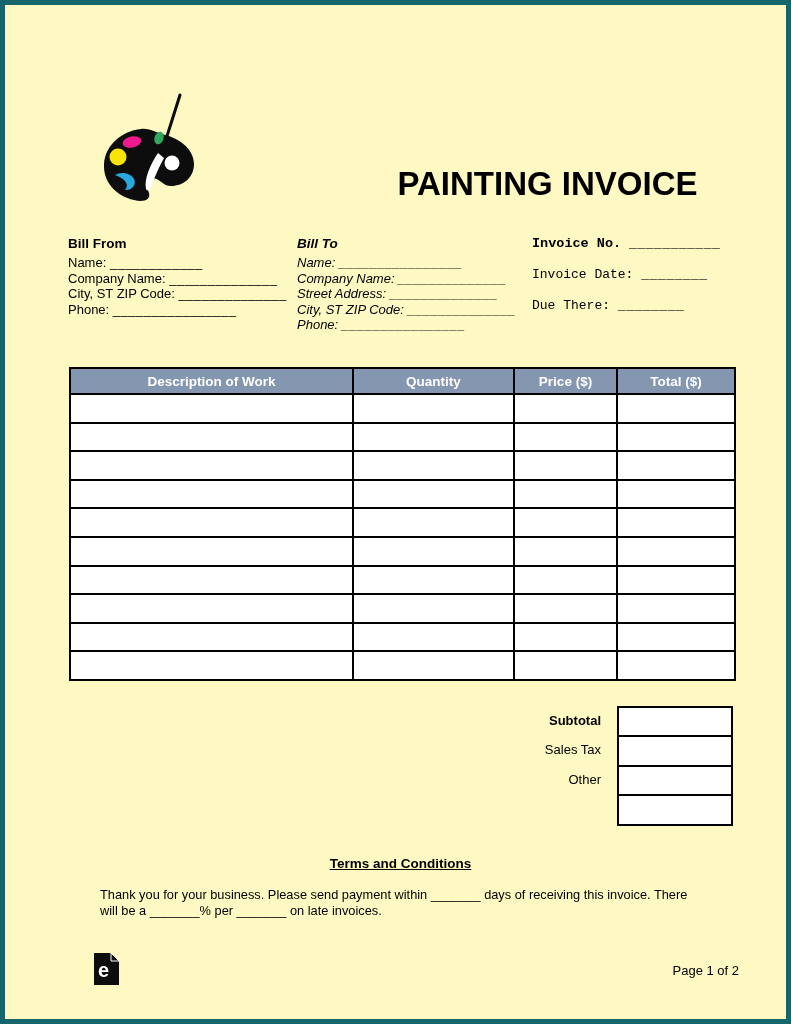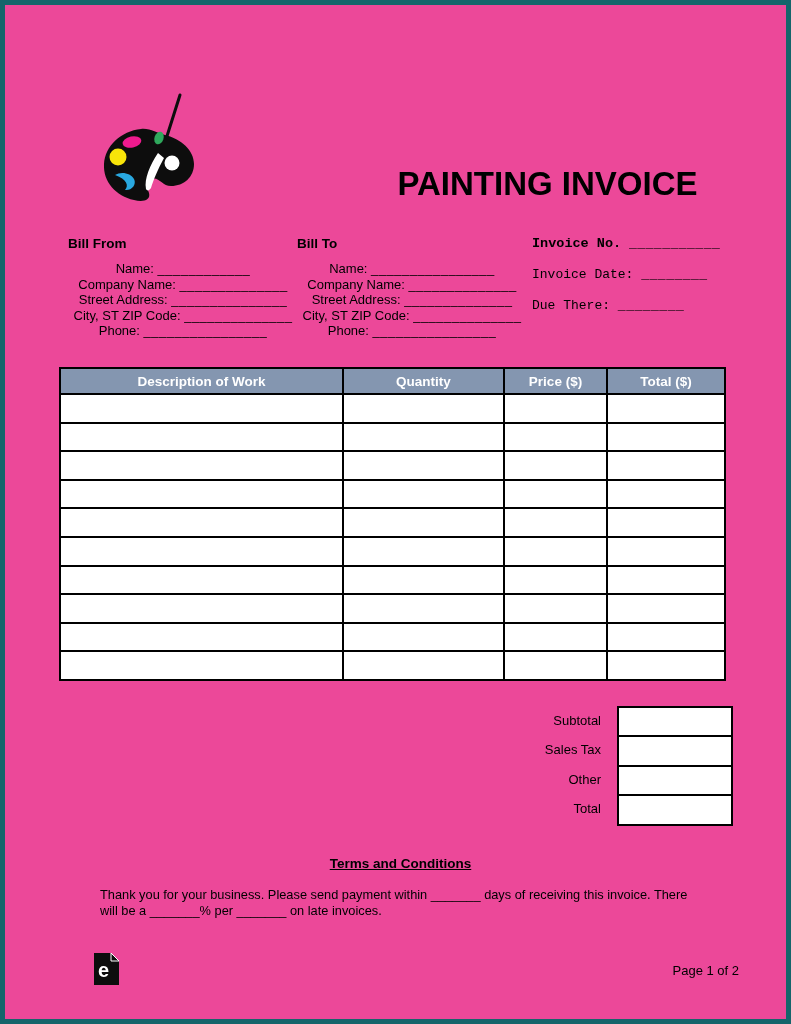--- a/index.html
+++ b/index.html
@@ -6,45 +6,45 @@
   html, body { margin: 0; padding: 0; background: #fff; }
   body {
     width: 791px; height: 1024px;
     font-family: "Liberation Sans", sans-serif;
     color: #000;
   }
   .page {
     position: relative;
     width: 791px; height: 1024px;
     border: 5px solid #15656b;
-    background: #ec4899;
+    background: #fef9c3;
     overflow: hidden;
   }
 
   
   .logo-wrap { position: absolute; left: 96px; top: 84px; width: 102px; height: 116px; }
   .page-title {
     position: absolute; left: 385px; top: 160px; width: 315px;
     font-size: 33px; font-weight: bold; letter-spacing: 0px;
     text-align: center; white-space: nowrap;
   }
 
   
   .contact-col { position: absolute; top: 231px; font-size: 13px; line-height: 15.4px; }
-  .contact-col .heading { font-weight: bold; font-size: 13.5px; margin-bottom: 10px; }
-  .contact-line { white-space: nowrap; text-align: center; }
+  .contact-col .heading { font-weight: bold; font-size: 13.5px; margin-bottom: 4px; }
+  .contact-line { white-space: nowrap; }
   .blank { letter-spacing: 0.5px; }
   .col-bill-from { left: 63px;  width: 230px; }
-  .col-bill-to   { left: 292px; width: 230px; }
+  .col-bill-to   { left: 292px; width: 230px; font-style: italic; }
   .col-invoice   { left: 527px; width: 210px; top: 231px; font-family: Liberation Mono, monospace; }
   .col-invoice .meta-line { white-space: nowrap; margin-bottom: 15.8px; }
   .col-invoice .meta-line .label-bold { font-weight: bold; font-size: 13.5px; }
 
   
-  .work-table-wrap { position: absolute; left: 54px; top: 362px; width: 665px; }
+  .work-table-wrap { position: absolute; left: 64px; top: 362px; width: 665px; }
   table.work-table {
     border-collapse: collapse; table-layout: fixed;
     width: 665px;
   }
   table.work-table th {
     background: #8496b0; color: #fff;
     font-size: 13.5px; font-weight: bold;
     height: 26px; border: 2px solid #000; padding: 0 4px;
     text-align: center; vertical-align: middle;
   }
@@ -52,21 +52,21 @@
     height: 28.6px; border: 2px solid #000; padding: 0 4px; background: #fff;
   }
   .col-desc  { width: 283px; }
   .col-qty   { width: 161px; }
   .col-price { width: 103px; }
   .col-total { width: 118px; }
 
   
   .summary-labels { position: absolute; left: 63px; top: 701px; width: 541px; text-align: right; }
   .summary-labels .s-label { height: 29.4px; line-height: 29.4px; font-size: 13px; padding-right: 8px; }
-  .summary-labels .s-label.bold { font-weight: normal; }
+  .summary-labels .s-label.bold { font-weight: bold; }
   .summary-boxes { position: absolute; left: 612px; top: 701px; width: 116px; }
   .summary-boxes .s-box { width: 116px; height: 31.4px; border: 2px solid #000; background: #fff; }
   .summary-boxes .s-box + .s-box { margin-top: -2px; }
 
   
   .terms-heading {
     position: absolute; left: 63px; top: 851px; width: 665px;
     text-align: center; font-size: 13.5px; font-weight: bold;
     text-decoration: underline;
   }
@@ -107,21 +107,20 @@
       <path fill="#29a8e0" d="M14,86 C20,82 30,84 33,90 C36,96 30,102 24,101 C28,97 26,90 14,86 Z"></path>
     </svg>
   </div>
 
   <div class="page-title">PAINTING INVOICE</div>
 
   <div class="contact-col col-bill-from">
     <div class="heading">Bill From</div>
     <div class="contact-line"><span>Name:</span> <span class="blank">____________</span></div>
     <div class="contact-line"><span>Company Name:</span> <span class="blank">______________</span></div>
-    <div class="contact-line"><span>Street Address:</span> <span class="blank">_______________</span></div>
     <div class="contact-line"><span>City, ST ZIP Code:</span> <span class="blank">______________</span></div>
     <div class="contact-line"><span>Phone:</span> <span class="blank">________________</span></div>
   </div>
 
   <div class="contact-col col-bill-to">
     <div class="heading">Bill To</div>
     <div class="contact-line"><span>Name:</span> <span class="blank">________________</span></div>
     <div class="contact-line"><span>Company Name:</span> <span class="blank">______________</span></div>
     <div class="contact-line"><span>Street Address:</span> <span class="blank">______________</span></div>
     <div class="contact-line"><span>City, ST ZIP Code:</span> <span class="blank">______________</span></div>
@@ -212,21 +211,20 @@
             <td></td>
           </tr>
       </tbody>
     </table>
   </div>
 
   <div class="summary-labels">
     <div class="s-label bold">Subtotal</div>
     <div class="s-label">Sales Tax</div>
     <div class="s-label">Other</div>
-    <div class="s-label bold">Total</div>
   </div>
   <div class="summary-boxes">
     <div class="s-box"></div>
     <div class="s-box"></div>
     <div class="s-box"></div>
     <div class="s-box"></div>
   </div>
 
   <div class="terms-heading">Terms and Conditions</div>
   <div class="terms-body">

